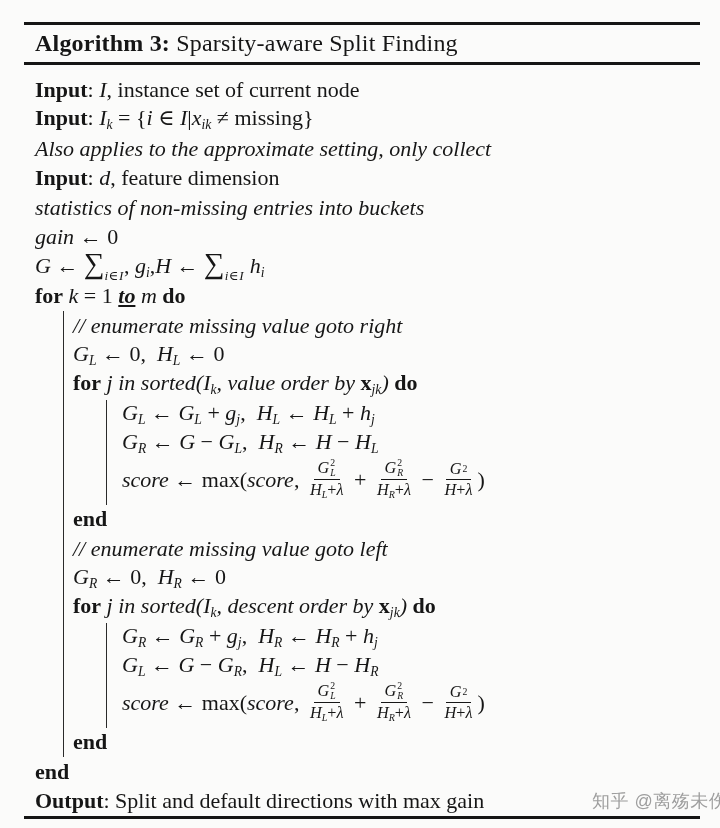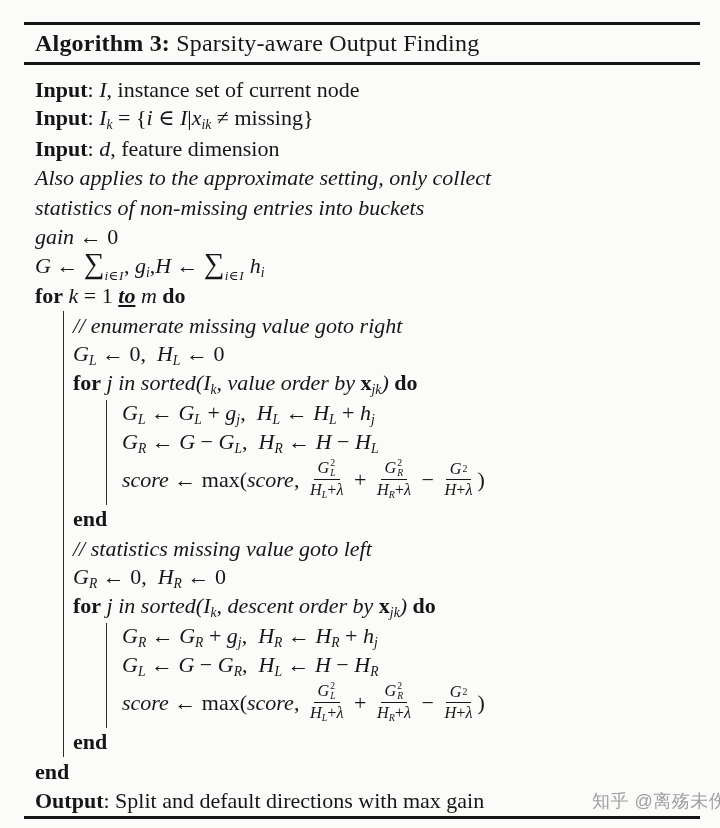--- a/index.html
+++ b/index.html
@@ -118,37 +118,37 @@
   }
 </style>
 </head>
 <body>
 
 <div class="page">
   <div class="algo-box">
     <div class="rule"></div>
     <div class="title-row">
       <span class="title-label">Algorithm 3:</span>
-        <span style="white-space:pre;"> Sparsity-aware Output Finding</span>
+        <span style="white-space:pre;"> Sparsity-aware Split Finding</span>
     </div>
     <div class="rule"></div>
     <div class="algo-body" id="algo-body">
         <div class="line ind0">
           <span class="line-content"><span class="s-b">Input</span><span>: </span><span class="s-i">I</span><span>, instance set of current node</span></span>
         </div>
         <div class="line ind0">
           <span class="line-content"><span class="s-b">Input</span><span>: </span><span class="s-i">I</span><span class="s-i p-sub">k</span><span> = {</span><span class="s-i">i</span><span> ∈ </span><span class="s-i">I</span><span>|</span><span class="s-i">x</span><span class="s-i p-sub">ik</span><span> ≠ missing}</span></span>
         </div>
         <div class="line ind0">
+          <span class="line-content"><span class="s-i">Also applies to the approximate setting, only collect</span></span>
+        </div>
+        <div class="line ind0">
           <span class="line-content"><span class="s-b">Input</span><span>: </span><span class="s-i">d</span><span>, feature dimension</span></span>
         </div>
         <div class="line ind0">
-          <span class="line-content"><span class="s-i">Also applies to the approximate setting, only collect</span></span>
-        </div>
-        <div class="line ind0">
           <span class="line-content"><span class="s-i">statistics of non-missing entries into buckets</span></span>
         </div>
         <div class="line ind0">
           <span class="line-content"><span class="s-i">gain</span><span> ← 0</span></span>
         </div>
         <div class="line ind0">
           <span class="line-content"><span class="s-i">G</span><span> ← </span><span class="sum-glyph">∑</span><span class="sum-sub">i∈I</span><span>, </span><span class="s-i">g</span><span class="s-i p-sub">i</span><span>,</span><span class="s-i">H</span><span> ← </span><span class="sum-glyph">∑</span><span class="sum-sub">i∈I</span><span> </span><span class="s-i">h</span><span class="s-i p-sub">i</span></span>
         </div>
         <div class="line ind0">
           <span class="line-content"><span class="s-b">for</span><span> </span><span class="s-i">k</span><span> = 1 </span><span class="s-bi">to</span><span> </span><span class="s-i">m</span><span> </span><span class="s-b">do</span></span>
@@ -190,21 +190,21 @@
           <span class="line-content"><span class="s-i">score</span><span> ← max(</span><span class="s-i">score</span><span>, </span><span class="frac"><span class="num"><span class="ss"><span class="ss-base">G</span><span class="ss-col"><span class="ss-sup">2</span><span class="ss-sub">L</span></span></span></span><span class="den"><span class="s-i">H</span><span class="s-i p-sub">L</span><span>+</span><span class="s-i">λ</span></span></span><span> + </span><span class="frac"><span class="num"><span class="ss"><span class="ss-base">G</span><span class="ss-col"><span class="ss-sup">2</span><span class="ss-sub">R</span></span></span></span><span class="den"><span class="s-i">H</span><span class="s-i p-sub">R</span><span>+</span><span class="s-i">λ</span></span></span><span> − </span><span class="frac"><span class="num"><span class="ss"><span class="ss-base">G</span><span class="ss-col"><span class="ss-sup">2</span><span class="ss-sub"></span></span></span></span><span class="den"><span class="s-i">H</span><span>+</span><span class="s-i">λ</span></span></span><span>)</span></span>
         </div>
         <div class="line ind1">
           <span class="sp-a"></span>
           <span class="bar"></span>
           <span class="line-content"><span class="s-b">end</span></span>
         </div>
         <div class="line ind1">
           <span class="sp-a"></span>
           <span class="bar"></span>
-          <span class="line-content"><span class="s-i">// statistics missing value goto left</span></span>
+          <span class="line-content"><span class="s-i">// enumerate missing value goto left</span></span>
         </div>
         <div class="line ind1">
           <span class="sp-a"></span>
           <span class="bar"></span>
           <span class="line-content"><span class="s-i">G</span><span class="s-i p-sub">R</span><span> ← 0,  </span><span class="s-i">H</span><span class="s-i p-sub">R</span><span> ← 0</span></span>
         </div>
         <div class="line ind1">
           <span class="sp-a"></span>
           <span class="bar"></span>
           <span class="line-content"><span class="s-b">for</span><span> </span><span class="s-i">j in sorted(</span><span class="s-i">I</span><span class="s-i p-sub">k</span><span class="s-i">, descent order by </span><span class="s-b">x</span><span class="s-i p-sub">jk</span><span class="s-i">) </span><span class="s-b">do</span></span>

